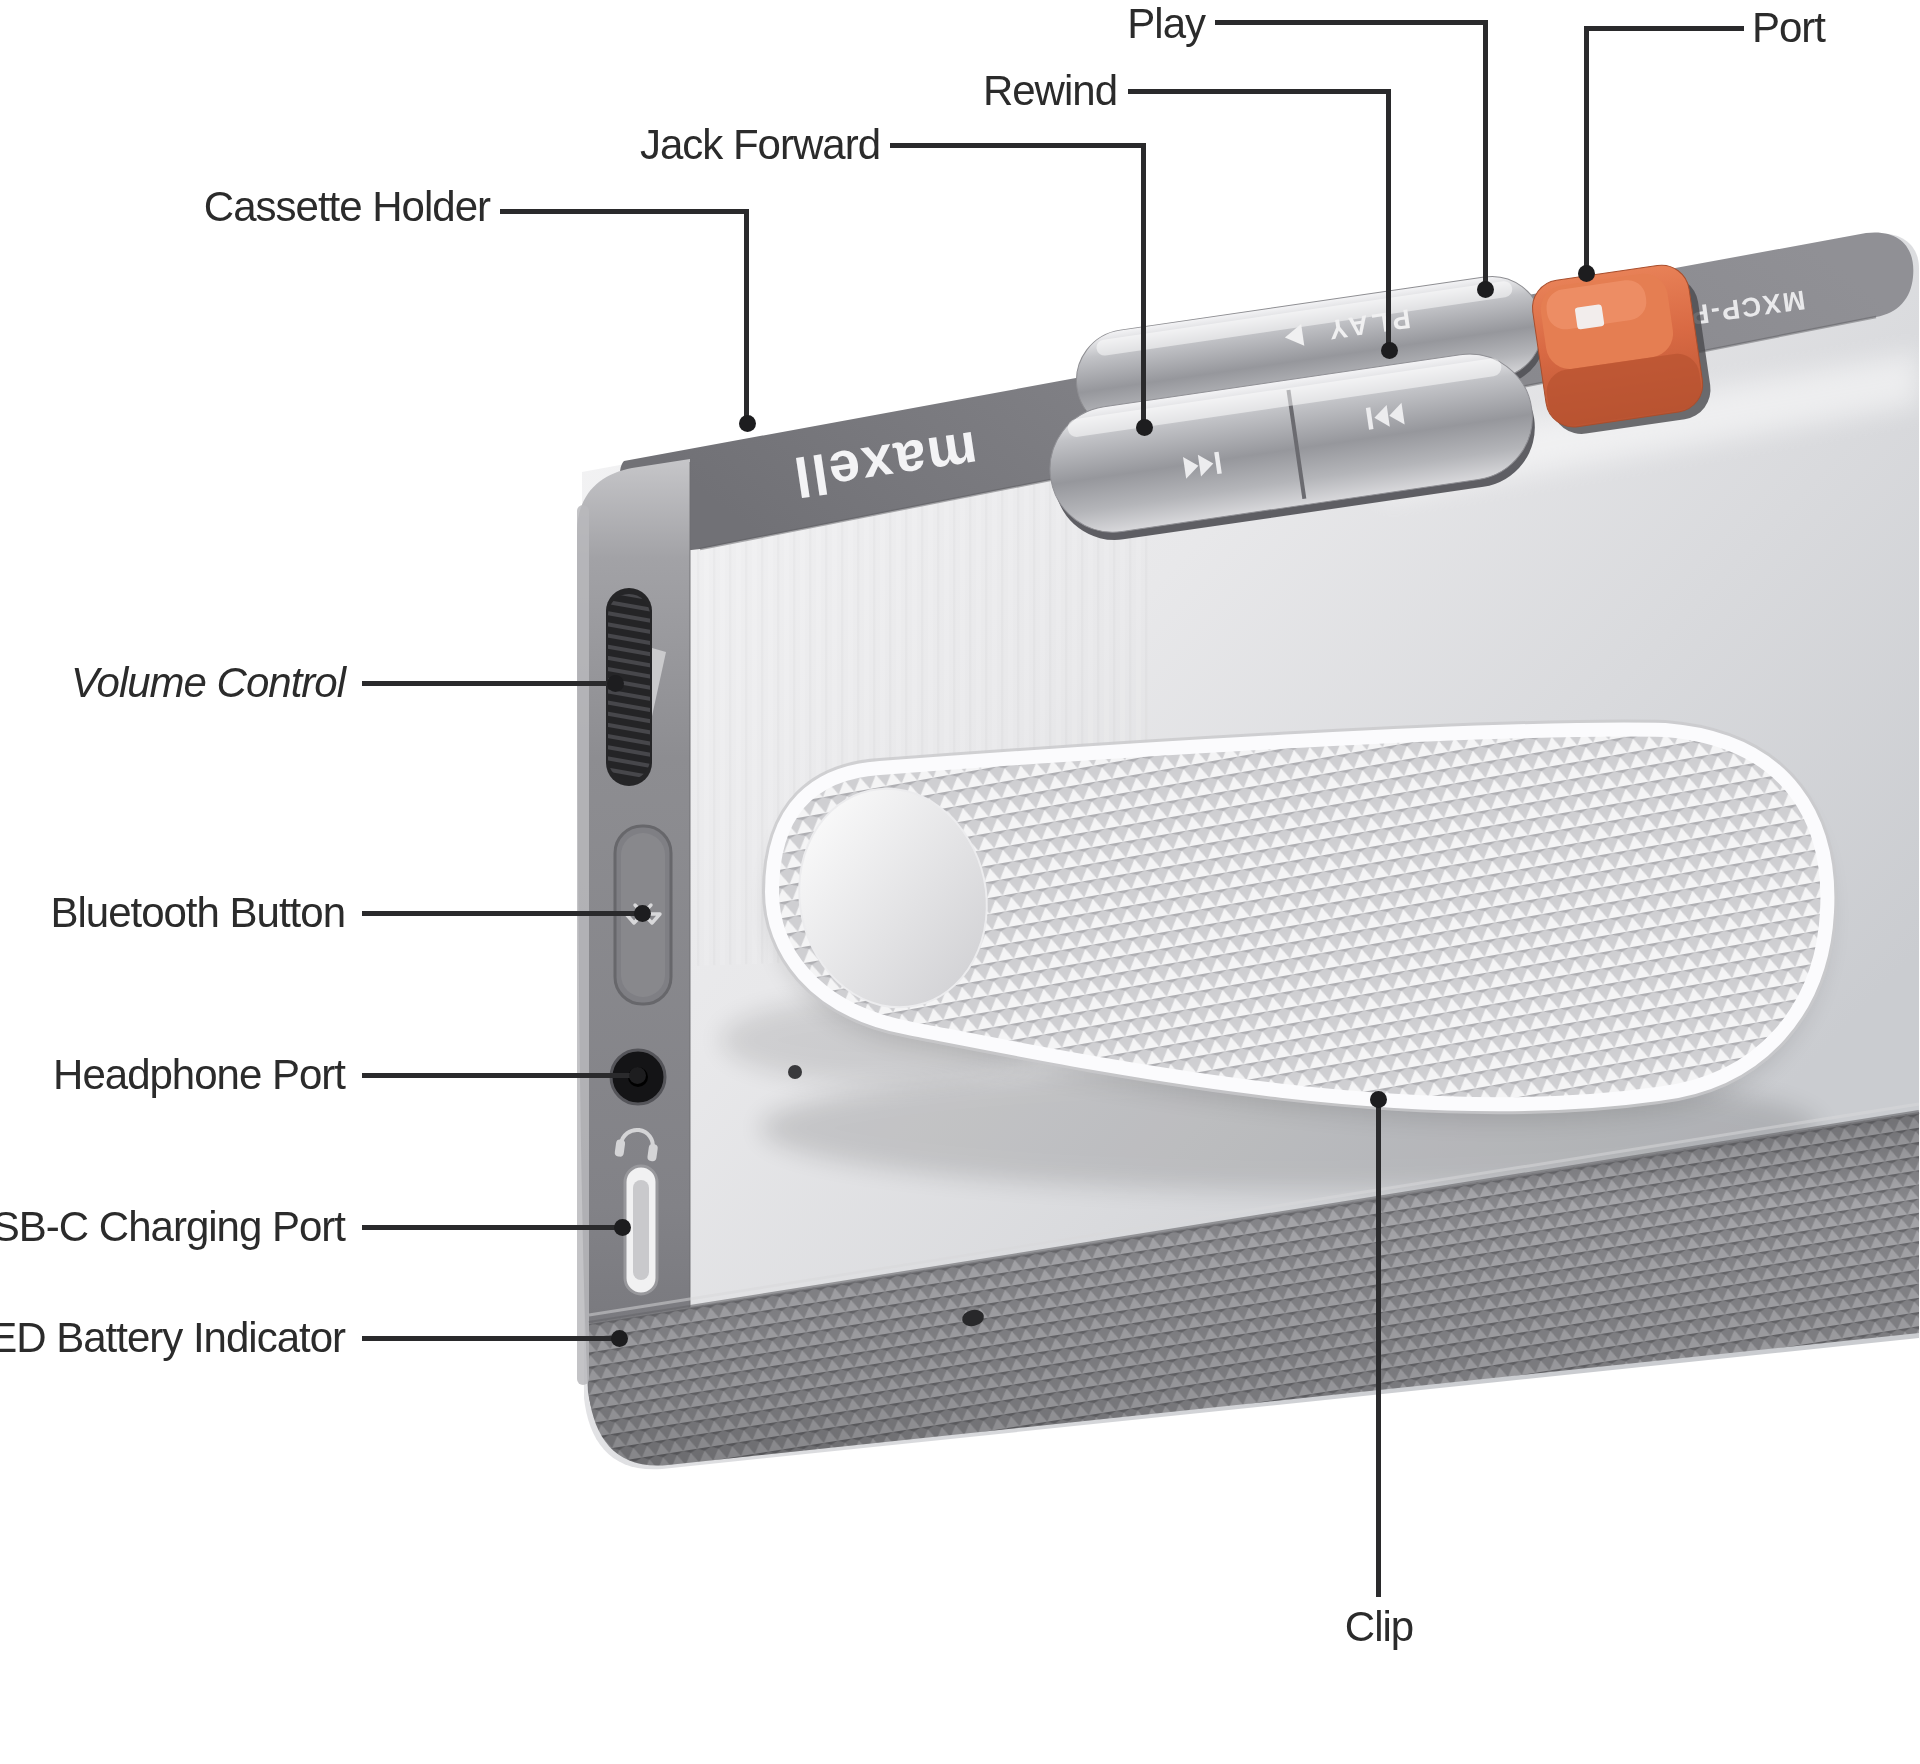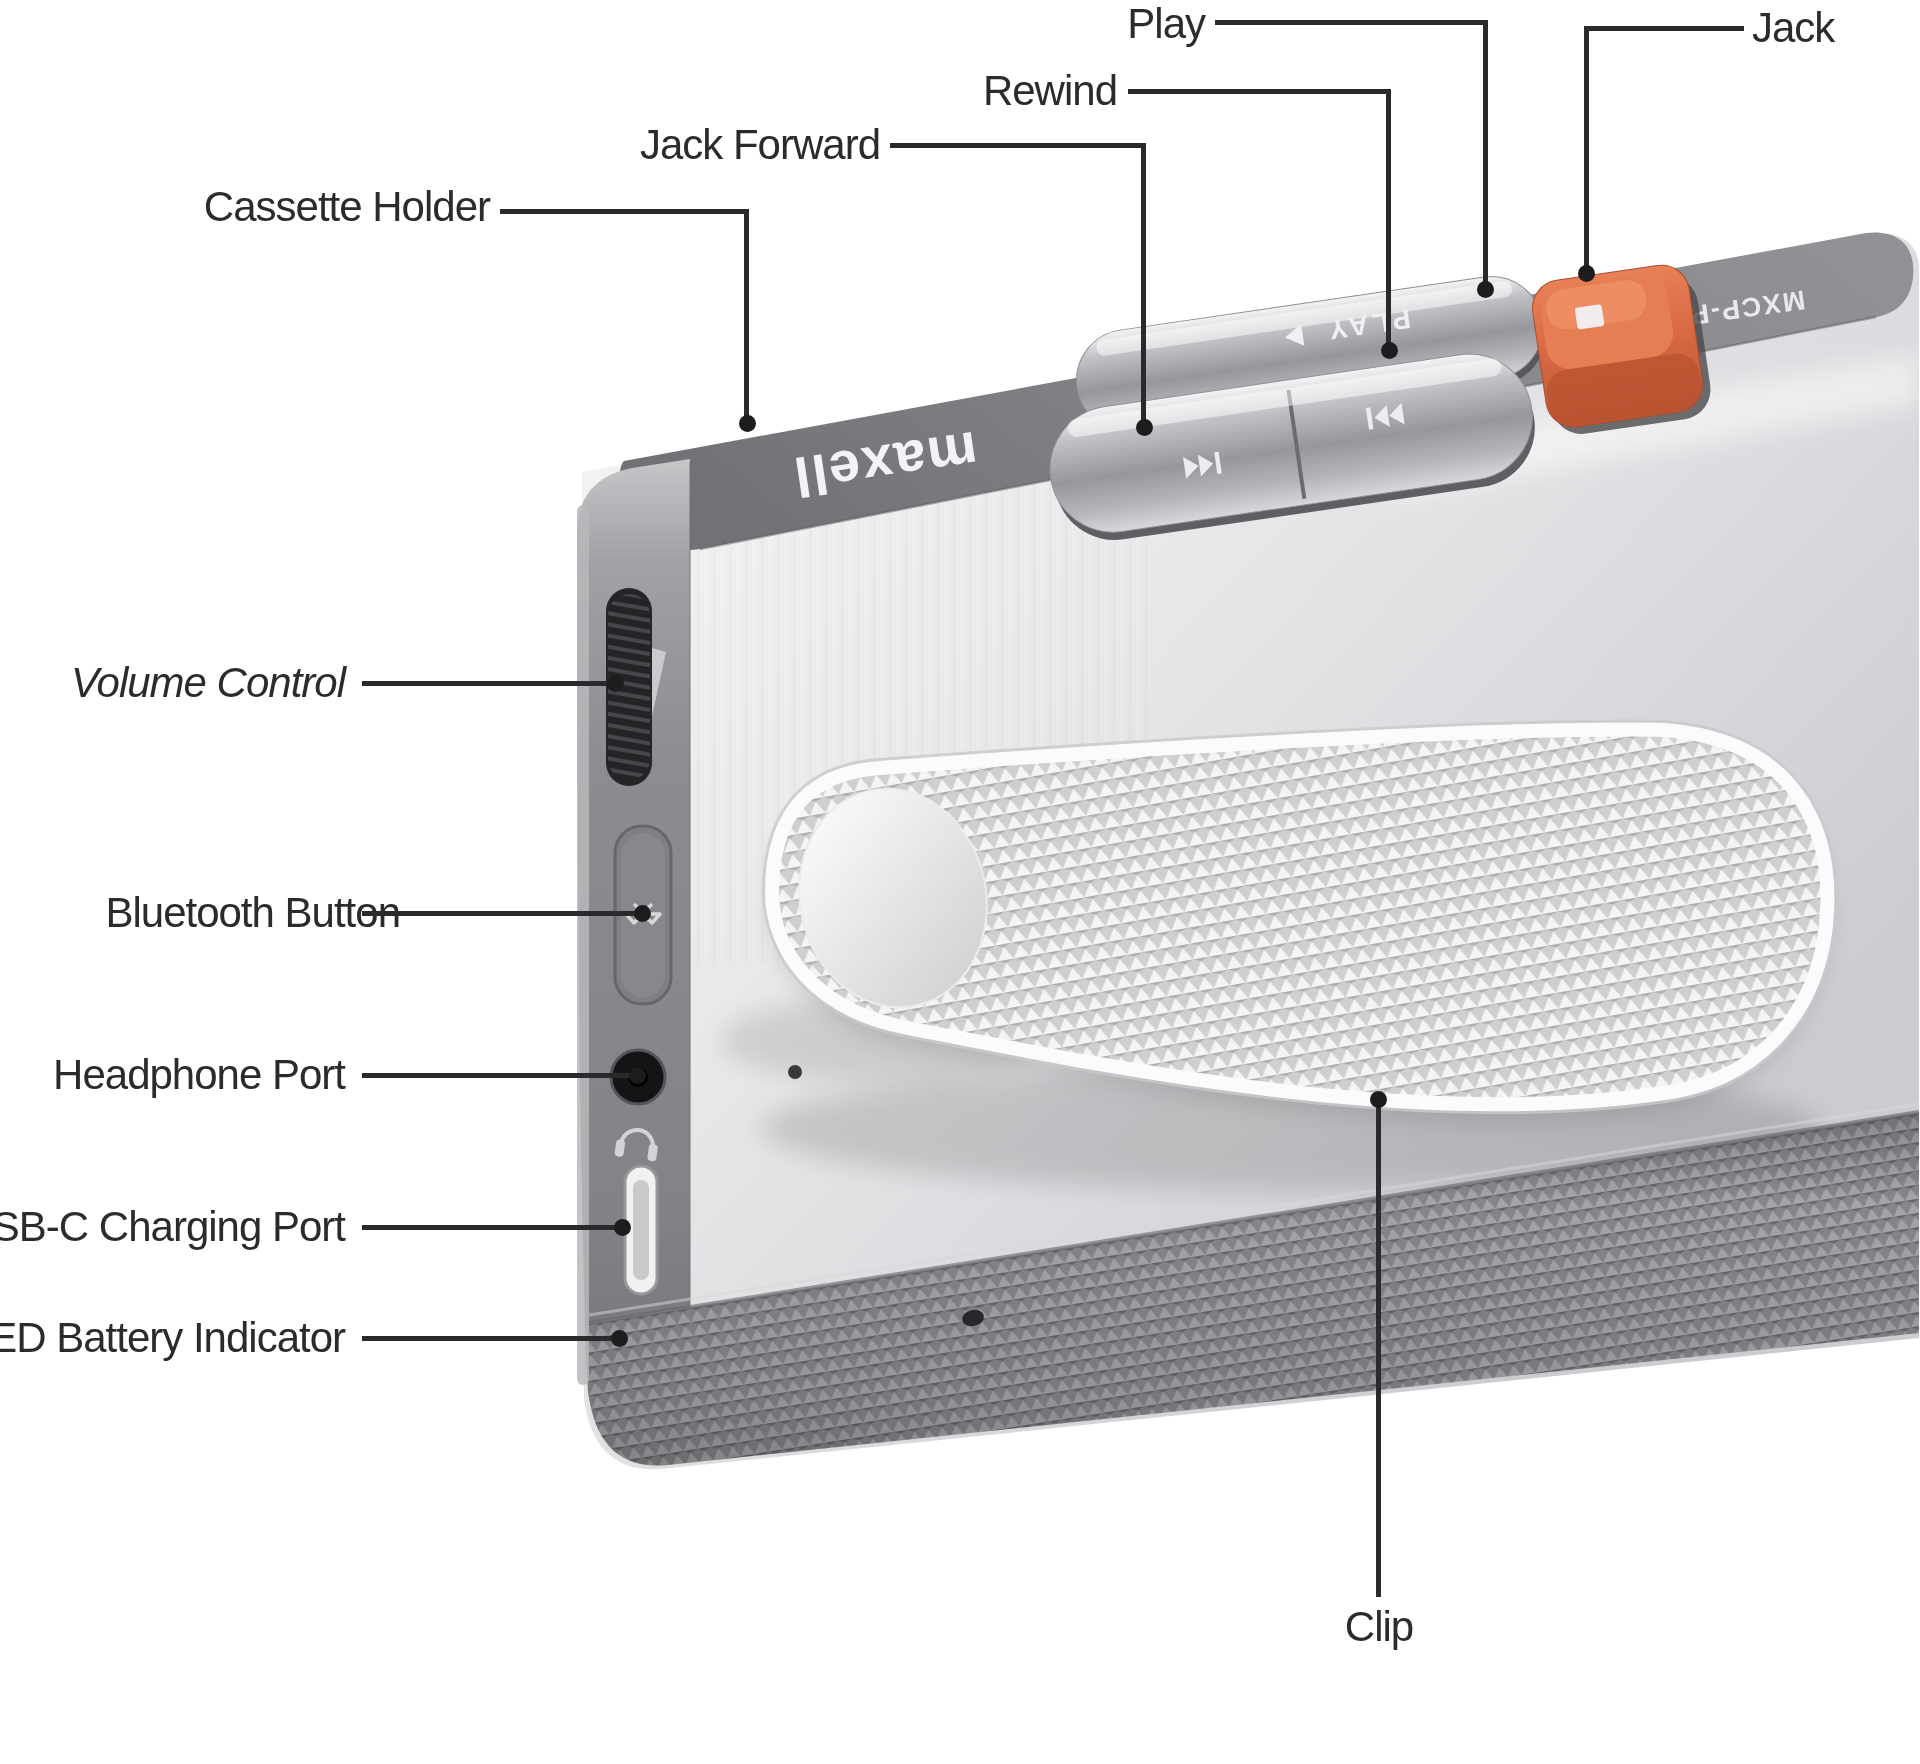--- a/index.html
+++ b/index.html
@@ -228,24 +228,24 @@
   <div class="lh" style="left:362px;top:1225px;width:261px;"></div>
   <div class="dot" style="left:614px;top:1219px;"></div>
 
   <div class="lh" style="left:362px;top:1336px;width:259px;"></div>
   <div class="dot" style="left:611px;top:1330px;"></div>
 
   <div class="lv" style="left:1376px;top:1099px;height:498px;"></div>
   <div class="dot" style="left:1370px;top:1091px;"></div>
 
   <div class="callout-label" style="right:715px;top:1px;">Play</div>
-  <div class="callout-label" style="left:1752px;top:5px;">Jack</div>
+  <div class="callout-label" style="left:1752px;top:5px;">Port</div>
   <div class="callout-label" style="right:803px;top:68px;">Rewind</div>
   <div class="callout-label" style="right:1040px;top:122px;">Jack Forward</div>
   <div class="callout-label" style="right:1430px;top:184px;">Cassette Holder</div>
   <div class="callout-label" style="right:1575px;top:660px;font-style:italic;">Volume Control</div>
-  <div class="callout-label" style="right:1520px;top:890px;text-align:center;">Bluetooth Button</div>
+  <div class="callout-label" style="right:1575px;top:890px;text-align:center;">Bluetooth Button</div>
   <div class="callout-label" style="right:1575px;top:1052px;">Headphone Port</div>
   <div class="callout-label" style="right:1575px;top:1204px;">USB-C Charging Port</div>
   <div class="callout-label" style="right:1575px;top:1315px;">LED Battery Indicator</div>
   <div class="callout-label" style="left:1379px;top:1604px;transform:translateX(-50%);">Clip</div>
 
 </div>
 
 </body></html>

